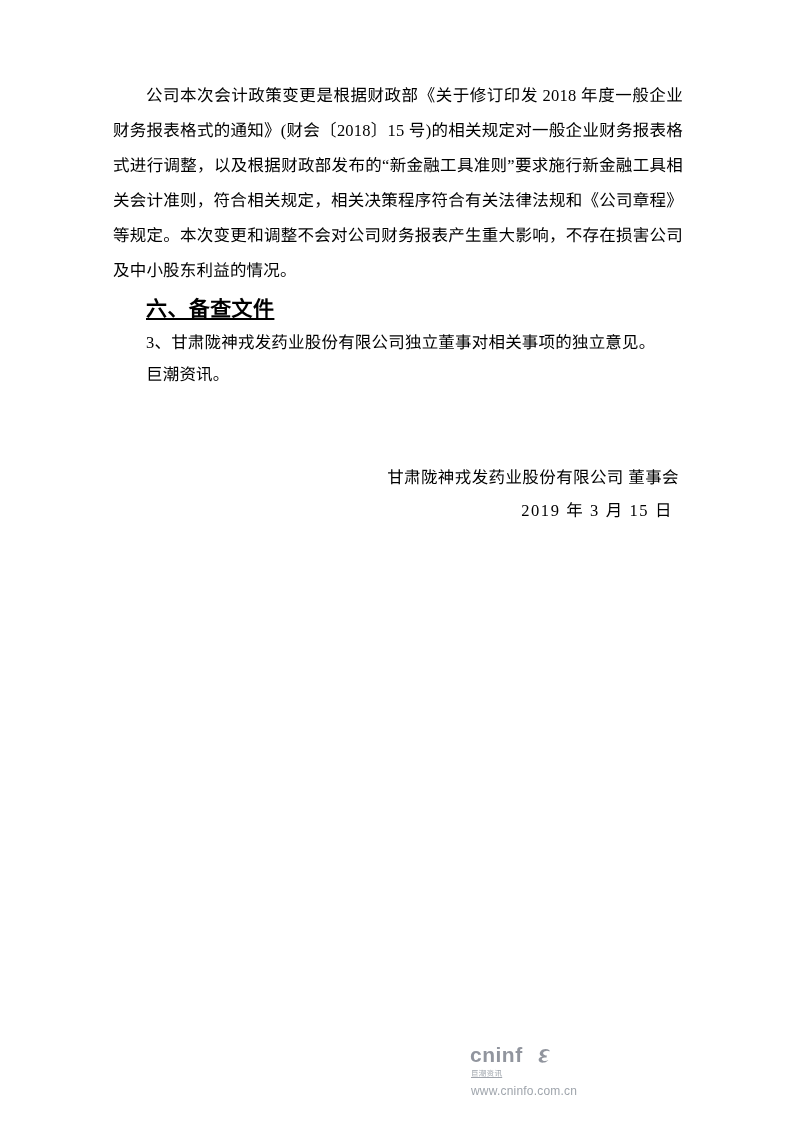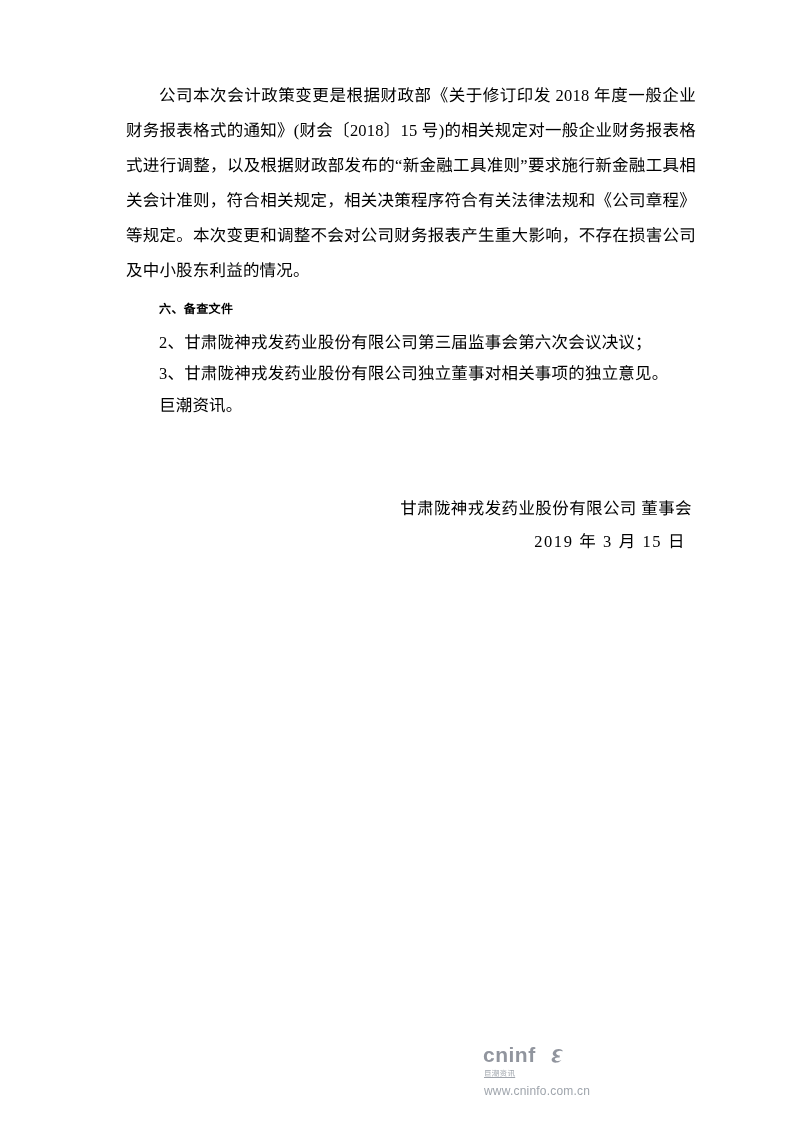--- a/index.html
+++ b/index.html
@@ -10,47 +10,48 @@
   body {
     width: 793px;
     height: 1122px;
     position: relative;
     font-family: "Liberation Serif", "DejaVu Serif", serif;
     color: #000000;
     overflow: hidden;
   }
   .page {
     position: absolute;
-    left: 13px; top: 0;
+    left: 0; top: 0;
     width: 628px;
     height: 1122px;
     background: #fff;
   }
   .content {
     position: absolute;
     left: 113px;
     top: 78px;
     width: 570px;
   }
   .para {
     font-size: 16.5px;
     line-height: 35px;
     text-align: justify;
     text-justify: inter-ideograph;
     text-indent: 33px;
     margin: 0;
     letter-spacing: 0.2px;
   }
   .section-title {
-    font-size: 12px;
+    font-size: 21px;
     line-height: 35px;
     font-weight: bold;
     margin: 4px 0 0 0;
     text-indent: 33px;
     letter-spacing: 0.4px;
+    text-decoration: underline;
   }
   .list {
     margin: 0;
     padding: 0;
     list-style: none;
   }
   .list li {
     font-size: 16.5px;
     line-height: 31px;
     text-indent: 33px;
@@ -129,21 +130,20 @@
 
 <div class="page">
 
   <div class="content">
 
     <p class="para">公司本次会计政策变更是根据财政部《关于修订印发 2018 年度一般企业财务报表格式的通知》(财会〔2018〕15 号)的相关规定对一般企业财务报表格式进行调整，以及根据财政部发布的“新金融工具准则”要求施行新金融工具相关会计准则，符合相关规定，相关决策程序符合有关法律法规和《公司章程》等规定。本次变更和调整不会对公司财务报表产生重大影响，不存在损害公司及中小股东利益的情况。</p>
 
     <h2 class="section-title">六、备查文件</h2>
 
     <ul class="list">
-      <li>2、甘肃陇神戎发药业股份有限公司第三届监事会第六次会议决议；</li>
       <li>3、甘肃陇神戎发药业股份有限公司独立董事对相关事项的独立意见。</li>
     </ul>
 
     <p class="closing">巨潮资讯。</p>
 
     <div class="signature-block">
       <div class="signature-line">甘肃陇神戎发药业股份有限公司 董事会</div>
       <div class="date-line">2019 年 3 月 15 日</div>
     </div>
 

